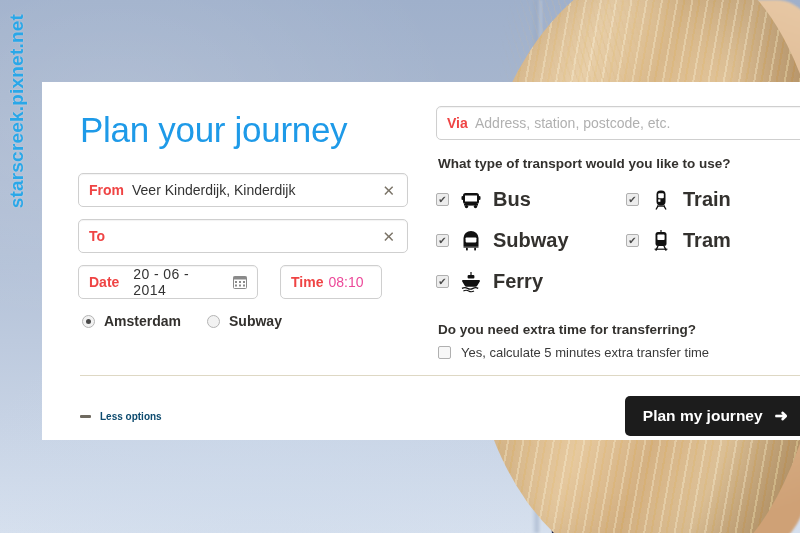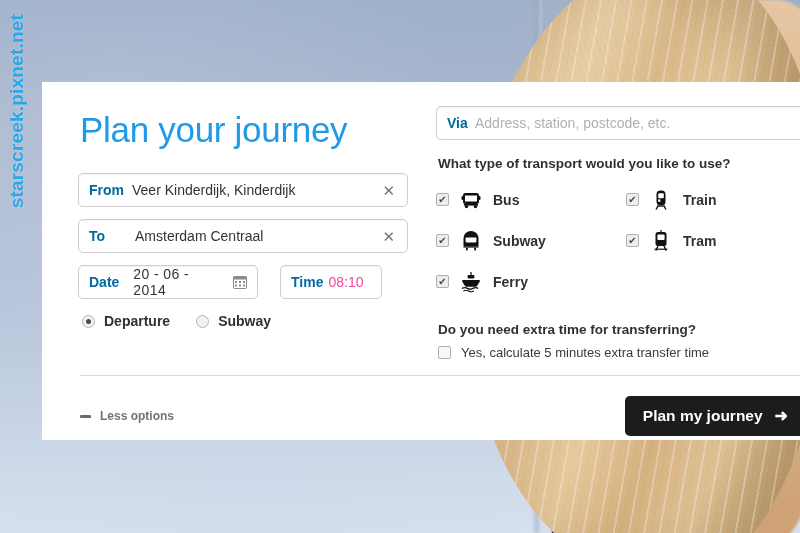--- a/index.html
+++ b/index.html
@@ -126,21 +126,21 @@
 
   
   .field {
     position: relative; display: flex; align-items: center;
     height: 34px; margin-bottom: 12px;
     border: 1px solid #cfcfcf; border-radius: 5px; background: #fff;
     box-shadow: 0 1px 1px rgba(0,0,0,.05) inset;
     font-size: 14px;
   }
   .field .lbl {
-    font-weight: bold; color: #0369a1; padding: 0 6px 0 10px;
+    font-weight: bold; color: #ef4444; padding: 0 6px 0 10px;
     white-space: nowrap;
   }
   .field .val { color: #333; }
   .field .val.ph { color: #b0b0b0; }
   .field .clear {
     margin-left: auto; padding: 0 12px; color: #7b7468;
     font-size: 15px; cursor: pointer; line-height: 1;
   }
   .field.from .lbl { min-width: 46px; }
   .field.to   .lbl { min-width: 46px; }
@@ -174,21 +174,21 @@
     font-size: 13.5px; font-weight: bold; color: #33312e;
     margin: 16px 0 8px 2px;
   }
   .q.transfer { margin-top: 20px; }
 
   .transport-grid { display: flex; flex-wrap: wrap; }
   .tp-item {
     width: 50%; display: flex; align-items: center;
     gap: 9px; height: 41px; cursor: pointer;
   }
-  .tp-item .name { font-size: 14px; font-weight: bold; color: #33312e; }
+  .tp-item .name { font-size: 20px; font-weight: bold; color: #33312e; }
 
   .cb {
     width: 13px; height: 13px; flex: none;
     border: 1px solid #b0b0b0; background: #ededed; border-radius: 2px;
     display: flex; align-items: center; justify-content: center;
   }
   .cb.on::after {
     content: "✔"; font-size: 10px; line-height: 1; color: #4a4a4a;
   }
   .cb.off { background: #f7f7f7; }
@@ -199,21 +199,21 @@
   .transfer-opt .t-label { font-size: 13px; color: #3a3a3a; }
 
   
   .divider { border-top: 1px solid #ded8c4; margin: 0 8px 0 2px; }
   .footer {
     display: flex; align-items: center; justify-content: space-between;
     padding: 16px 10px 0 2px; height: 64px;
   }
   .less-options { display: flex; align-items: center; gap: 9px; cursor: pointer; }
   .minus-icon { width: 11px; height: 3px; background: #6f6a60; border-radius: 1px; }
-  .less-options span { font-size: 12px; font-weight: bold; color: #737373; }
+  .less-options span { font-size: 10px; font-weight: bold; color: #0c4a6e; }
 
   #plan-button {
     background: #1c1c1c; color: #fff; border: none; border-radius: 5px;
     font-family: "Liberation Sans", sans-serif;
     font-size: 15.5px; font-weight: bold;
     padding: 11px 18px; display: flex; align-items: center; gap: 12px;
     cursor: pointer;
   }
   #plan-button .arrow { font-size: 16px; line-height: 1; }
 </style>
@@ -244,21 +244,20 @@
       <h1 id="page-title">Plan your journey</h1>
 
       <div class="field from">
         <span class="lbl">From</span>
         <span class="val">Veer Kinderdijk, Kinderdijk</span>
         <span class="clear">✕</span>
       </div>
 
       <div class="field to">
         <span class="lbl">To</span>
-        <span class="val">Amsterdam Centraal</span>
         <span class="clear">✕</span>
       </div>
 
       <div class="row-datetime">
         <div class="field date">
           <span class="lbl">Date</span>
           <span class="val">20 - 06 - 2014</span>
           <span class="cal-icon">
             <svg width="14" height="14" viewBox="0 0 14 14">
               <rect x="0.5" y="1.5" width="13" height="12" rx="1" fill="none" stroke="#8a8a8a"></rect>
@@ -277,21 +276,21 @@
 
         <div class="field time">
           <span class="lbl">Time</span>
           <span class="val">08:10</span>
         </div>
       </div>
 
       <div class="radio-row">
         <div class="radio-opt">
           <span class="radio on"></span>
-          <span>Departure</span>
+          <span>Amsterdam</span>
         </div>
         <div class="radio-opt">
           <span class="radio"></span>
           <span>Subway</span>
         </div>
       </div>
     </div>
 
     <div class="col-right">
 

